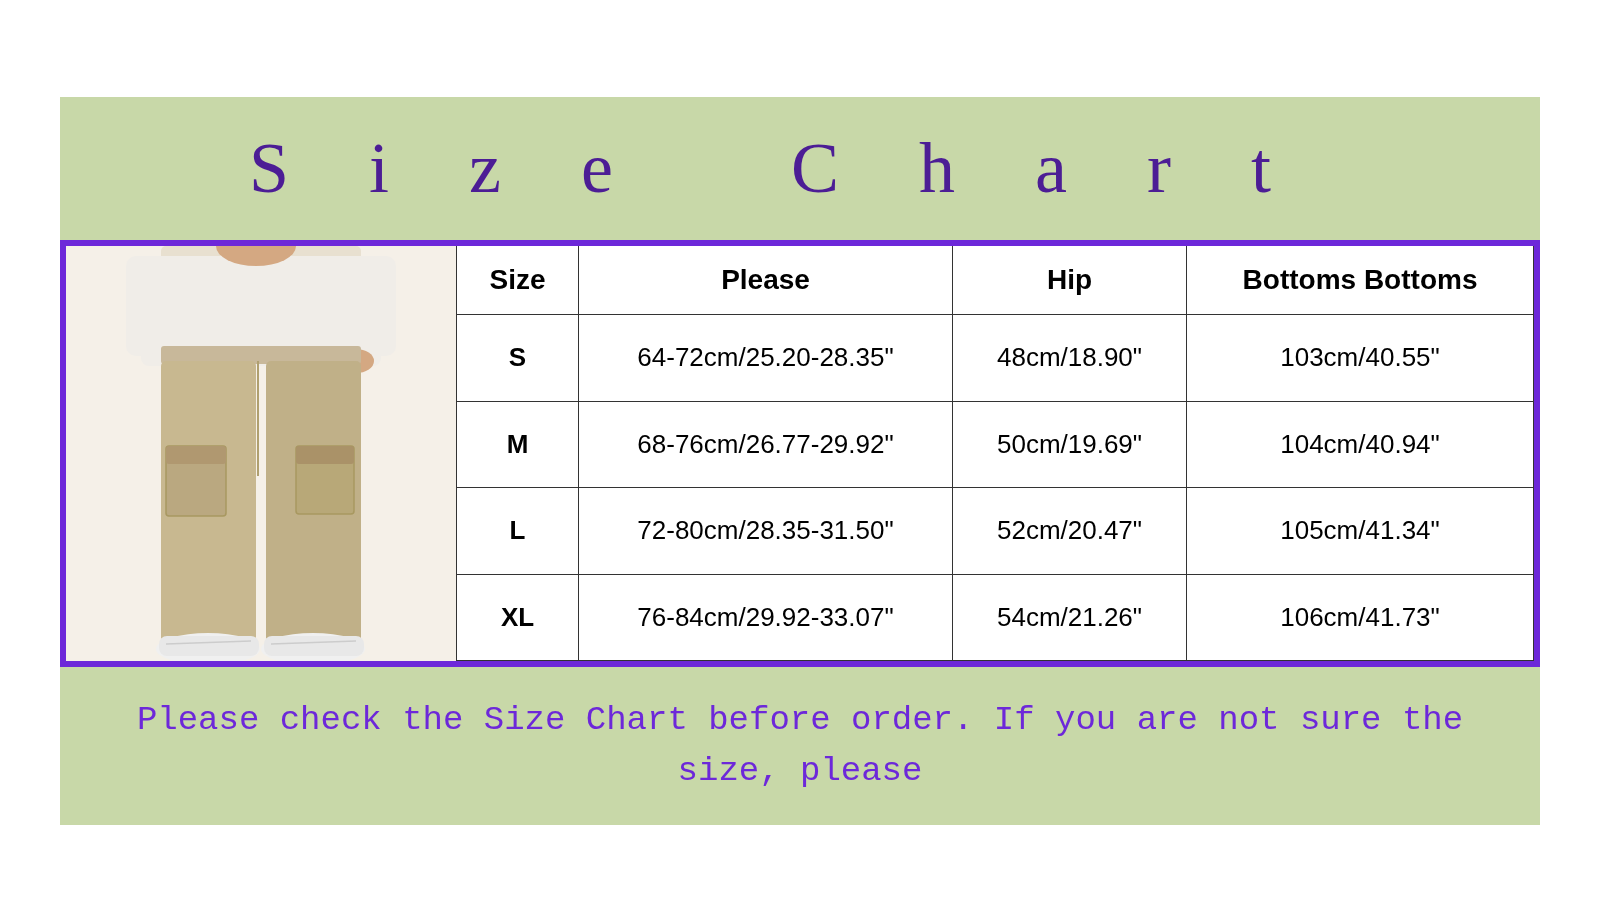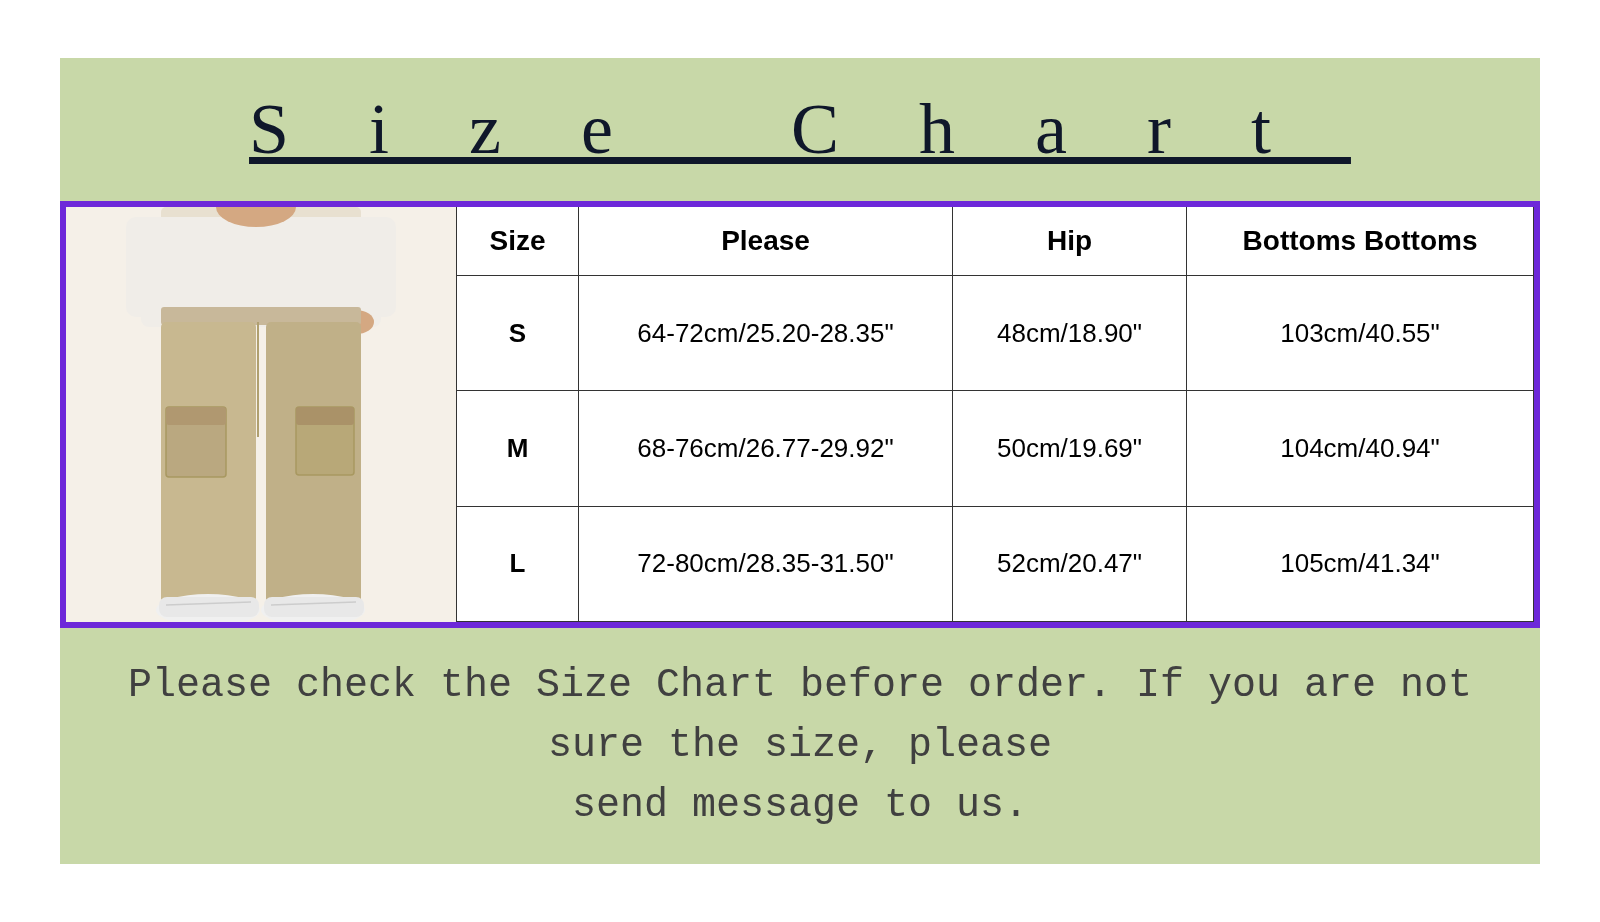--- a/index.html
+++ b/index.html
@@ -25,25 +25,24 @@
 
     .header-banner {
       background-color: #c8d8a8;
       text-align: center;
       padding: 30px 20px;
       margin-bottom: 0;
     }
 
     .header-title {
       font-size: 72px;
-      color: #0f172a;
+      color: #4c1d95;
       font-family: serif;
       letter-spacing: 80px;
       font-style: normal;
-      text-decoration: underline;
     }
 
     .content-area {
       display: flex;
       border: 6px solid #6d28d9;
       background: #fff;
     }
 
     .image-section {
       width: 390px;
@@ -86,22 +85,22 @@
       border-top: none;
     }
 
     .footer-banner {
       background-color: #c8d8a8;
       padding: 28px 20px;
       text-align: center;
     }
 
     .footer-text {
-      color: #404040;
-      font-size: 40px;
+      color: #6d28d9;
+      font-size: 34px;
       font-family: 'Courier New', monospace;
       font-weight: normal;
       line-height: 1.5;
     }
 
     
     .pants-figure {
       width: 380px;
       height: 415px;
       position: relative;
@@ -179,24 +178,29 @@
             <td>68-76cm/26.77-29.92"</td>
             <td>50cm/19.69"</td>
             <td>104cm/40.94"</td>
           </tr>
           <tr>
             <td><strong>L</strong></td>
             <td>72-80cm/28.35-31.50"</td>
             <td>52cm/20.47"</td>
             <td>105cm/41.34"</td>
           </tr>
+          <tr>
+            <td><strong>XL</strong></td>
+            <td>76-84cm/29.92-33.07"</td>
+            <td>54cm/21.26"</td>
+            <td>106cm/41.73"</td>
+          </tr>
         </tbody>
       </table>
     </div>
   </div>
 
   <div class="footer-banner">
     <div class="footer-text">
       <span>Please check the Size Chart before order.  If you are not sure the size, please</span><br>
-      <span>send message to us.</span>
     </div>
   </div>
 </div>
 
 </body></html>

